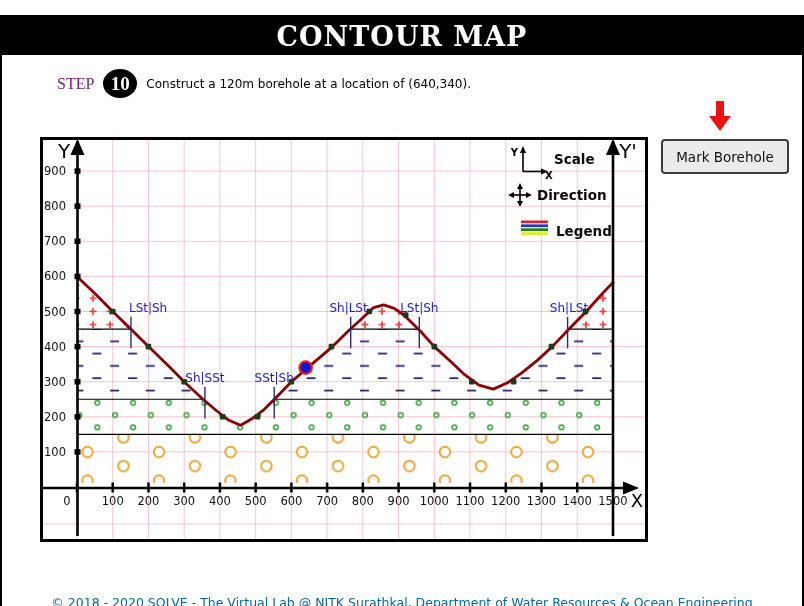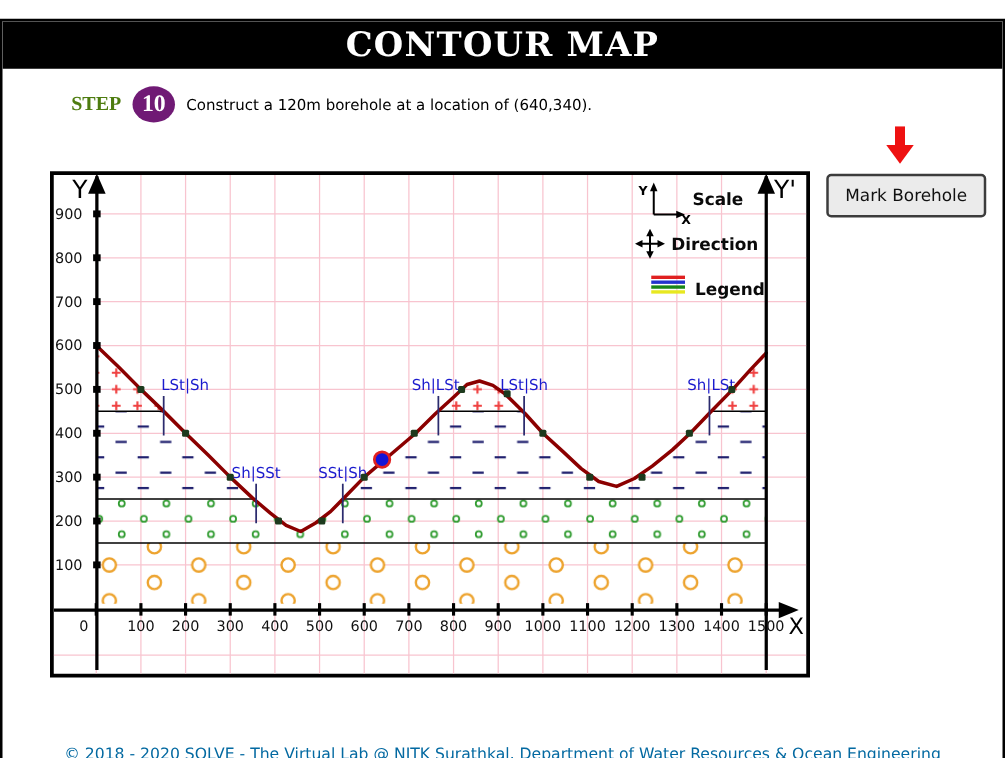--- a/index.html
+++ b/index.html
@@ -3,22 +3,22 @@
 <meta charset="utf-8">
 <style>
   html,body{margin:0;padding:0;background:#fff;}
   .page{position:relative;width:800px;height:602px;border:2px solid #000;background:#fff;
         font-family:"DejaVu Sans",sans-serif;overflow:hidden;margin-top:15px;}
   .titlebar{position:absolute;left:0;top:0;width:100%;height:38px;background:#000;
             display:flex;align-items:center;justify-content:center;}
   .titlebar h1{margin:0;color:#fff;font-family:"DejaVu Serif",serif;font-size:27px;
                font-weight:bold;letter-spacing:1px;}
   .step-row{position:absolute;left:55px;top:52px;display:flex;align-items:center;gap:9px;}
-  .step-label{font-family:"Liberation Serif",serif;font-weight:bold;font-size:16px;color:#4d7c0f;}
-  .step-badge{display:inline-block;width:34px;height:29px;background:#701a75;color:#fff;
+  .step-label{font-family:"Liberation Serif",serif;font-weight:normal;font-size:16px;color:#701a75;}
+  .step-badge{display:inline-block;width:34px;height:29px;background:#000000;color:#fff;
               border-radius:50%;text-align:center;line-height:29px;
               font-family:"Liberation Serif",serif;font-size:19px;font-weight:bold;}
   .step-instruction{font-size:12px;color:#000;}
   .pointer-arrow{position:absolute;left:706px;top:84px;width:24px;height:31px;}
   .mark-btn{position:absolute;left:659px;top:122px;width:128px;height:35px;
             background:#ebebeb;border:2px solid #3c3c3c;border-radius:4px;
             font-family:"DejaVu Sans",sans-serif;font-size:13.5px;color:#111;cursor:pointer;}
   .chart-box{position:absolute;left:38px;top:120px;width:602px;height:399px;
              border:3px solid #000;background:#fff;}
   .chart-box svg{display:block;}

